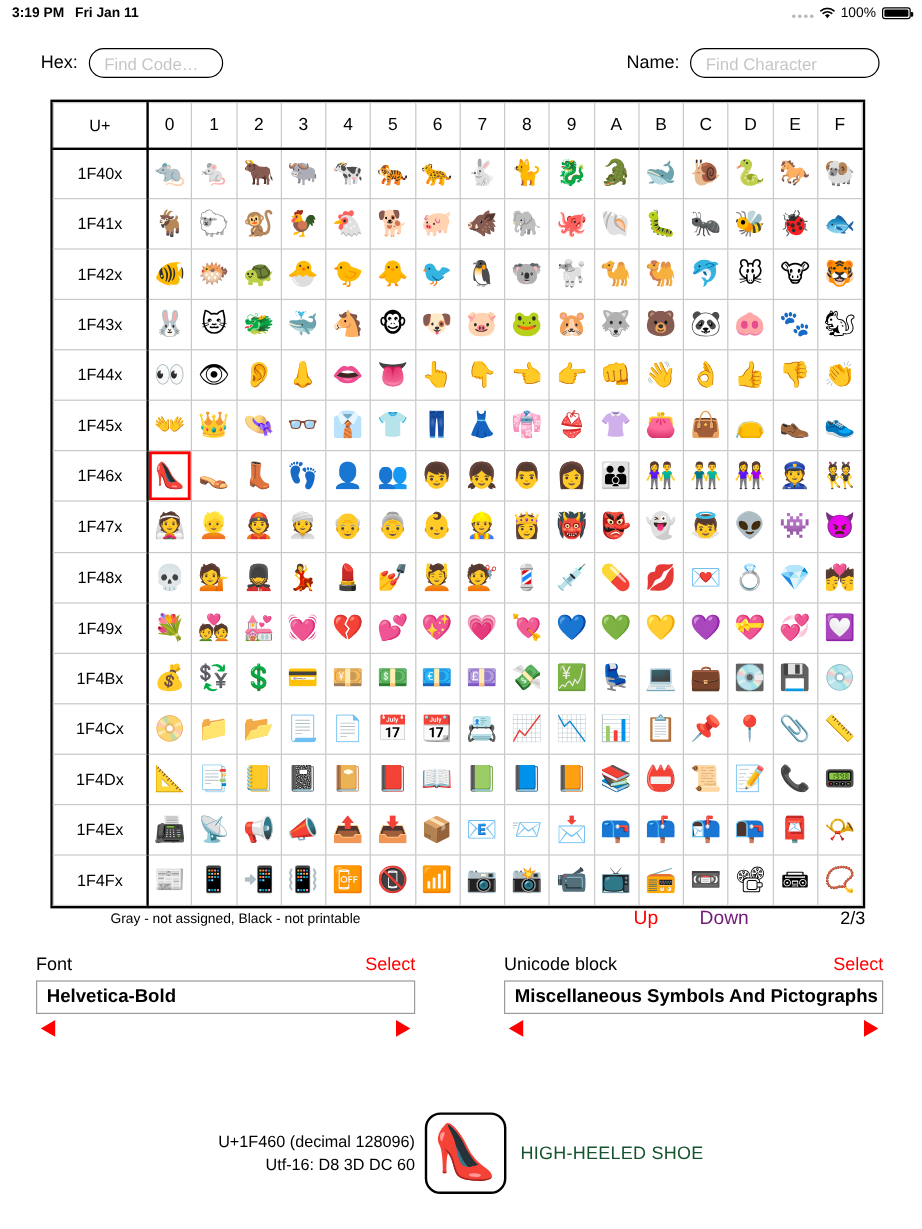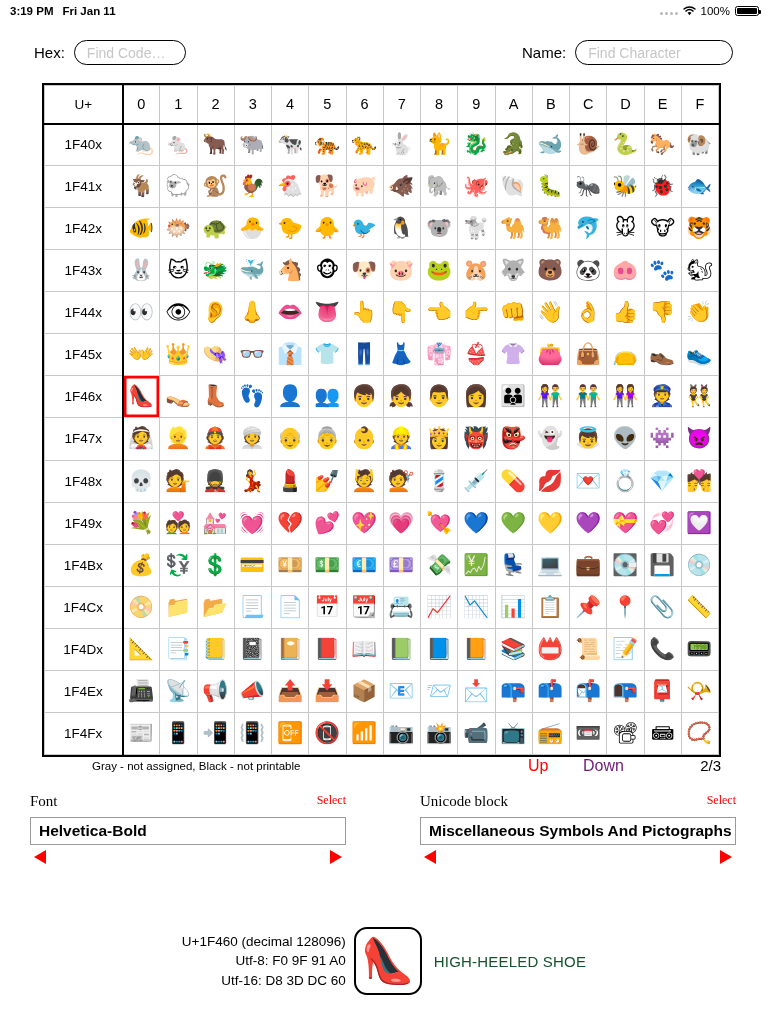--- a/index.html
+++ b/index.html
@@ -114,24 +114,24 @@
   .nav-up   { position: absolute; left: 486px; top: -3px; font-size: 16px; color: #ff0000; }
   .nav-down { position: absolute; left: 541px; top: -3px; font-size: 16px; color: #701a75; }
   .page-ind { position: absolute; right: 0px; top: -3px; font-size: 15px; color: #000; }
 
   
   .selpanel { position: absolute; top: 793px; }
   .selpanel.font  { left: 30px;  width: 316px; }
   .selpanel.block { left: 420px; width: 316px; }
   .sel-head {
     position: relative; height: 20px;
-    display: flex; justify-content: space-between; font-family: Liberation Serif, serif;
+    display: flex; align-items: center; justify-content: space-between;
   }
   .sel-title { font-size: 15px; color: #000; }
-  .sel-action { font-size: 12px; color: #ff0000; cursor: pointer; }
+  .sel-action { font-size: 15px; color: #ff0000; cursor: pointer; }
   .sel-box {
     margin-top: 4px;
     height: 28px;
     border: 1px solid #9a9a9a;
     background: #fff;
     display: flex; align-items: center;
     padding: 0 8px;
     font-size: 15.5px; font-weight: bold; color: #000;
     overflow: hidden; white-space: nowrap;
   }
@@ -560,18 +560,17 @@
   <div class="sel-box">Miscellaneous Symbols And Pictographs</div>
   <div class="sel-arrows">
     <span class="tri left"></span>
     <span class="tri right"></span>
   </div>
 </div>
 
 <div class="detail">
   <div class="detail-codes">
     <div>U+1F460 (decimal 128096)</div>
-    <div>Utf-8: F0 9F 91 A0</div>
     <div>Utf-16: D8 3D DC 60</div>
   </div>
   <div class="detail-glyphbox">👠</div>
   <div class="detail-name">HIGH-HEELED SHOE</div>
 </div>
 
 </body></html>

